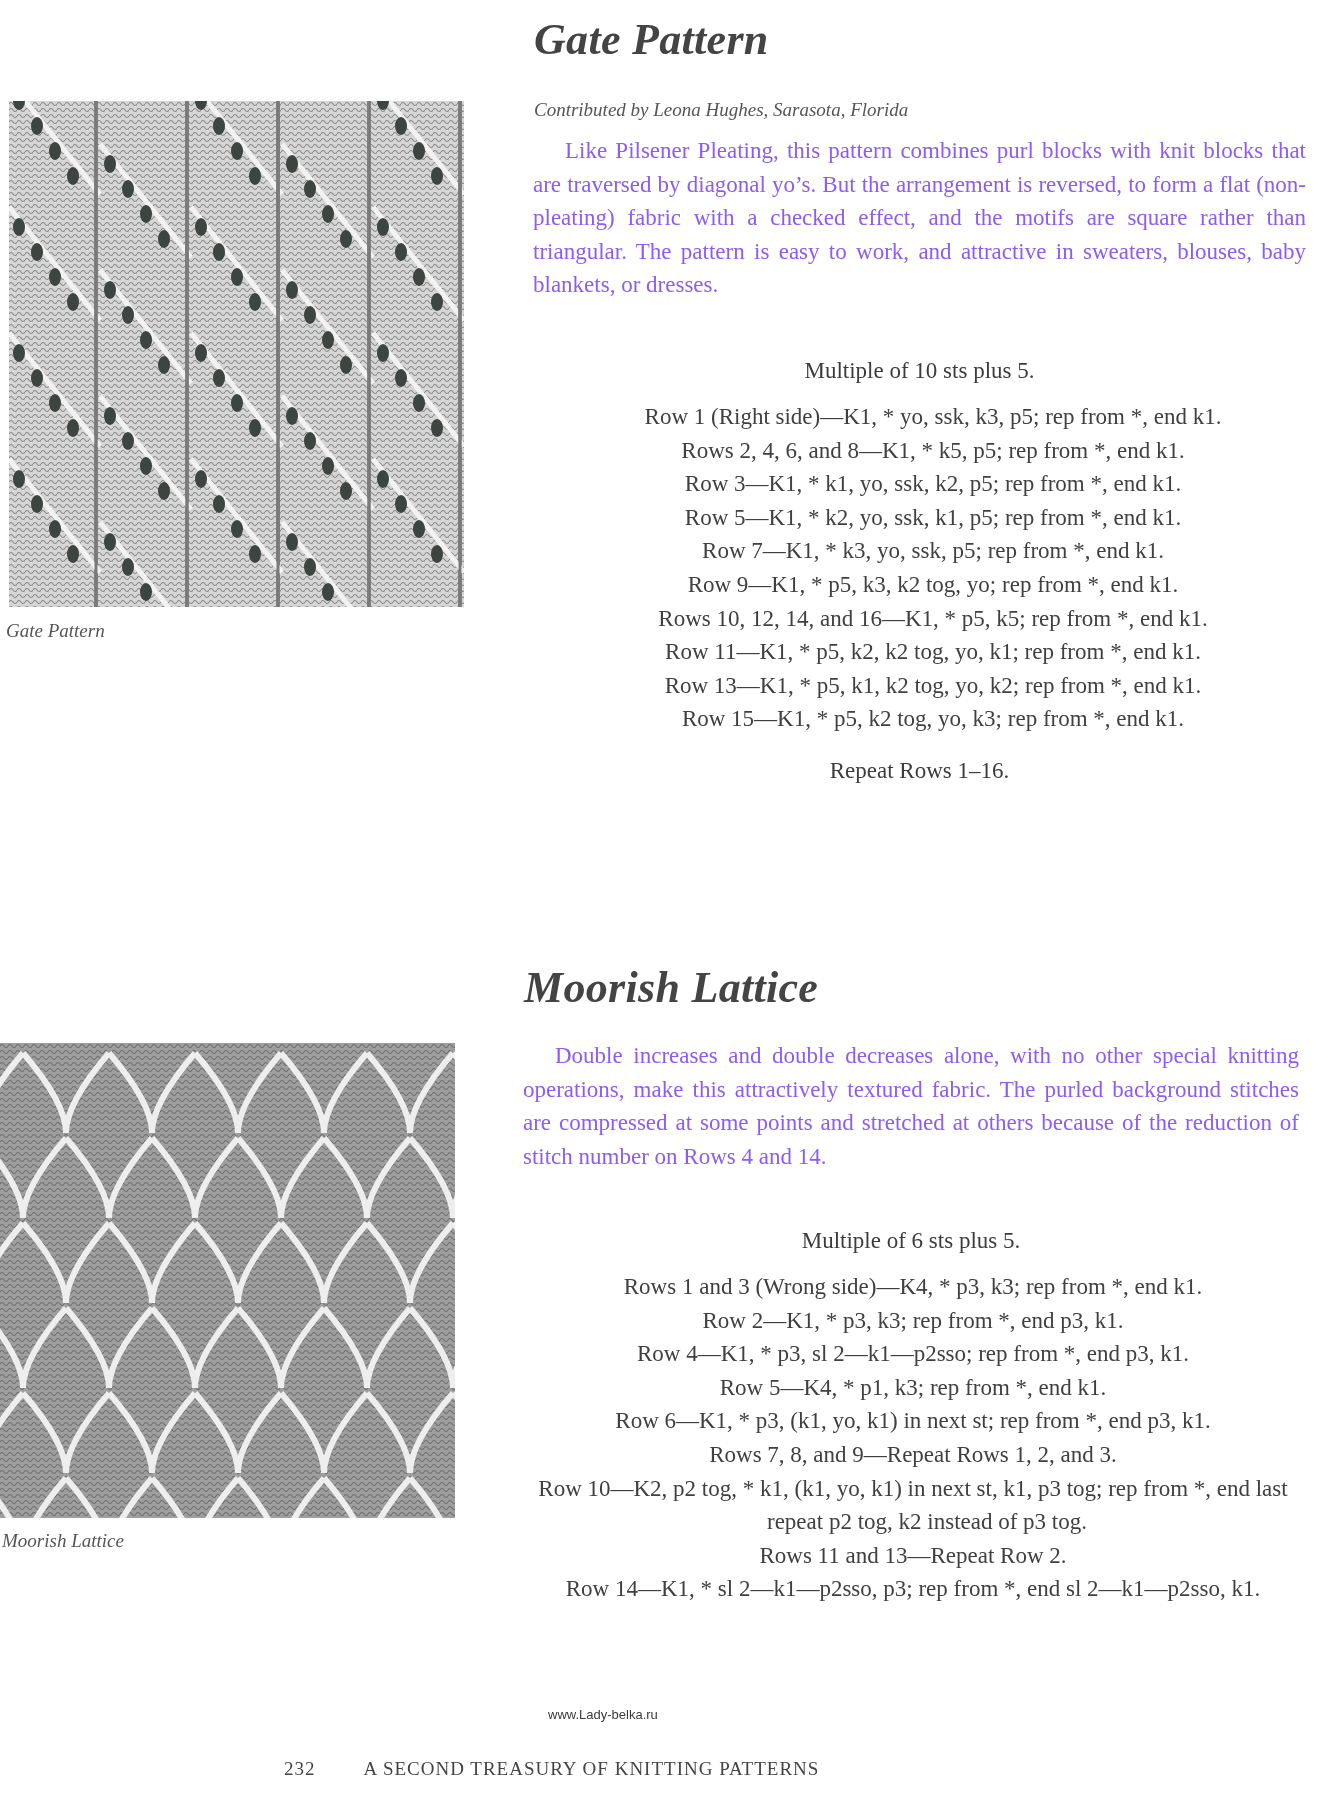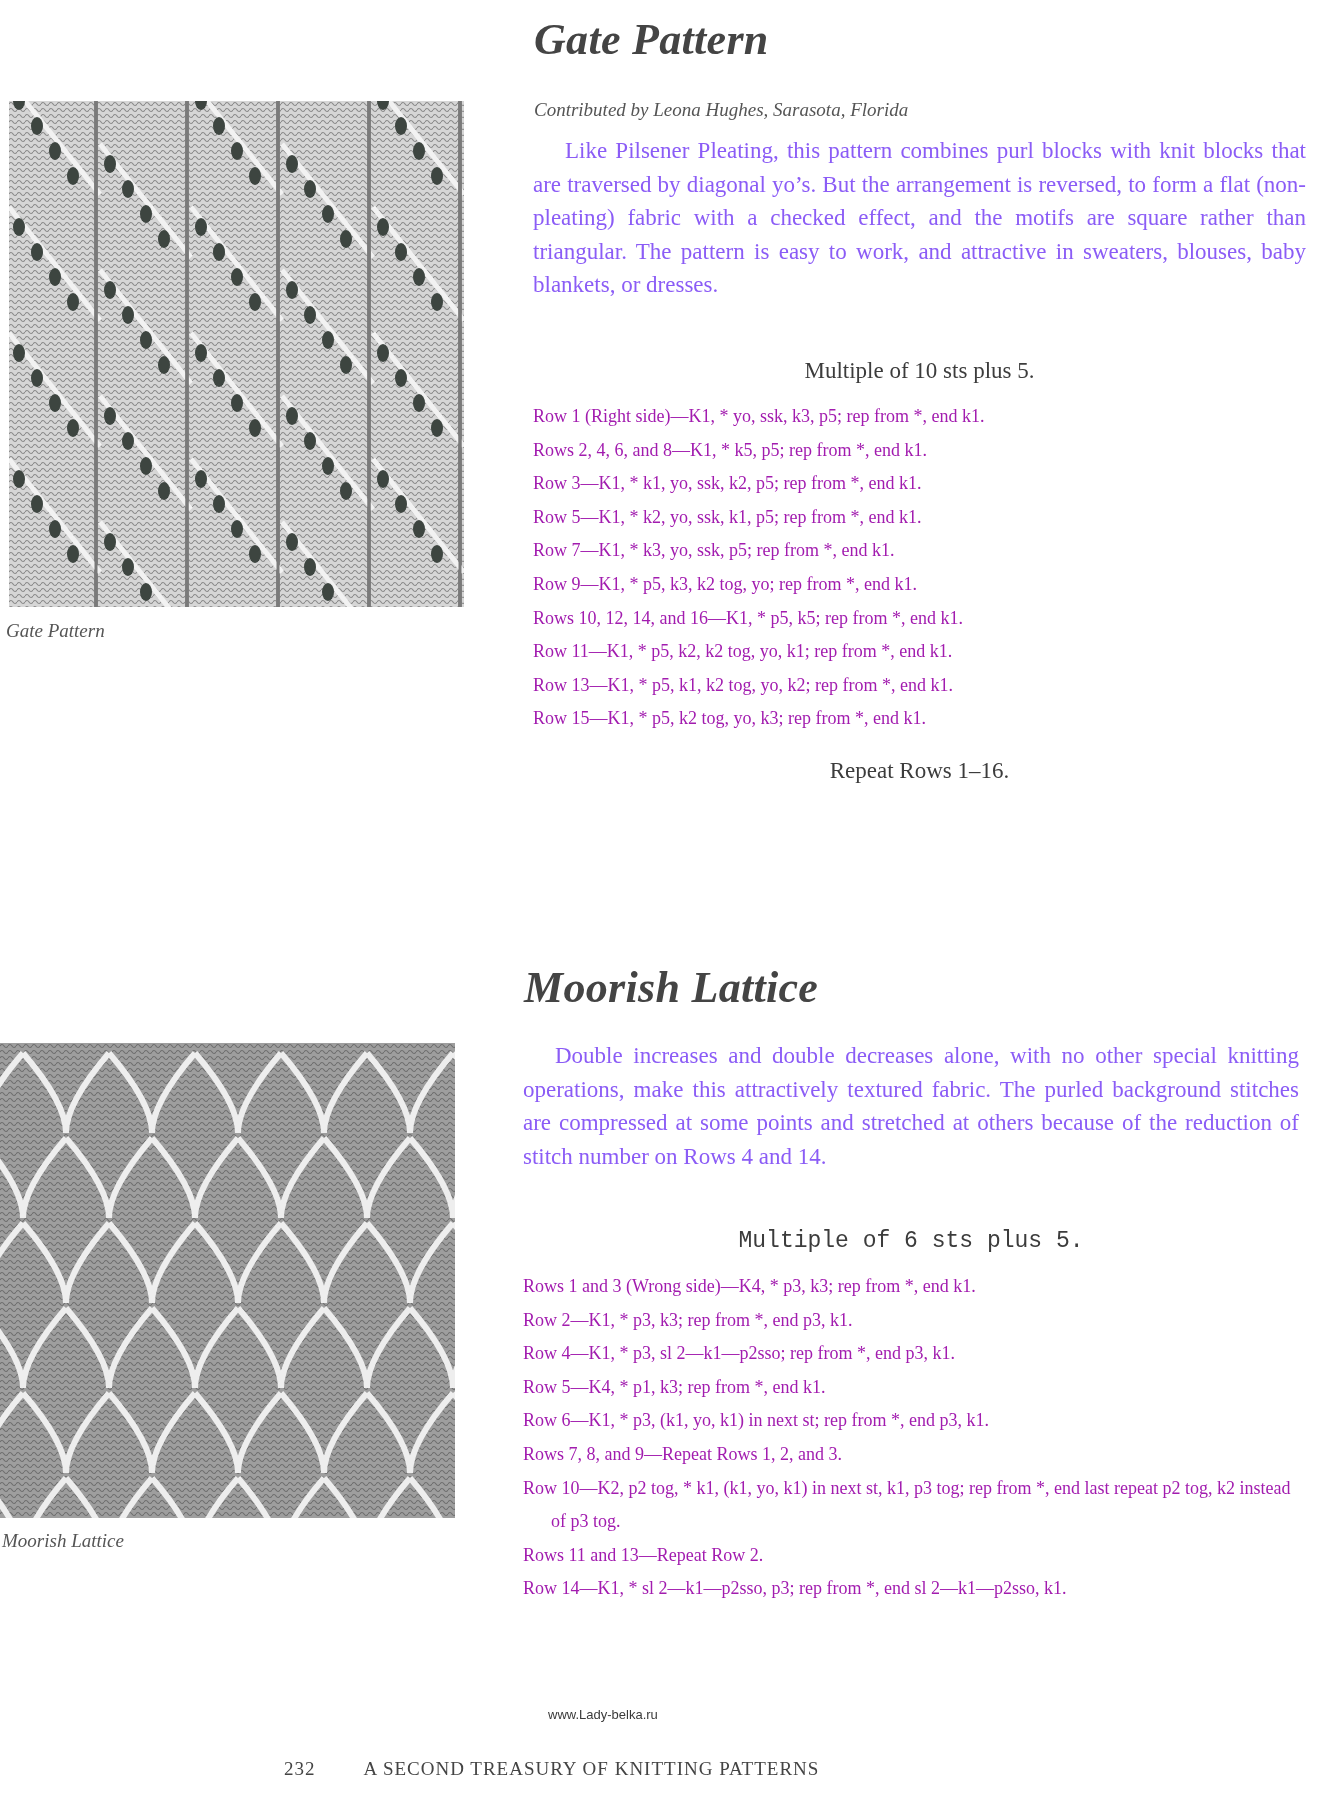--- a/index.html
+++ b/index.html
@@ -13,21 +13,21 @@
     font-style: italic; font-weight: bold; font-size: 44px; color: #444;
     letter-spacing: 0.3px; white-space: nowrap;
   }
   .contrib { font-style: italic; font-size: 19px; color: #555; white-space: nowrap; }
   .para {
     font-size: 23px; line-height: 33.6px; color: #8b5cf6; text-align: justify;
     text-align-last: left;
   }
   .para .indent { display: inline-block; width: 32px; }
   .center { font-size: 23px; color: #3c3c3c; text-align: center; white-space: nowrap; }
-  .rows { font-size: 18px; line-height: 33.6px; color: #a21caf; }
+  .rows { font-size: 23px; line-height: 33.6px; color: #404040; text-align: center; }
   .rows .row { padding-left: 28px; text-indent: -28px; }
   .caption { font-style: italic; font-size: 19px; color: #555; white-space: nowrap; }
   .photo { overflow: hidden; }
   .footer { font-size: 19px; color: #444; letter-spacing: 1px; white-space: nowrap; }
   .footer .pg { margin-right: 48px; }
   .watermark { font-family: "Liberation Sans", "DejaVu Sans", sans-serif; font-size: 13px; color: #3a3a3a; white-space: nowrap; margin-top: 12px; }
 </style>
 </head>
 <body>
 
@@ -243,21 +243,21 @@
         <path d="M324 435 Q367 485 367 515 M410 435 Q367 485 367 515" stroke="#eeeeee" stroke-width="6" fill="none"></path>
         <path d="M410 435 Q453 485 453 515 M496 435 Q453 485 453 515" stroke="#eeeeee" stroke-width="6" fill="none"></path>
         <path d="M496 435 Q539 485 539 515 M582 435 Q539 485 539 515" stroke="#eeeeee" stroke-width="6" fill="none"></path>
       </g>
   </svg>
 </div>
 <div class="abs caption" style="left:2px; top:1530px;">Moorish Lattice</div>
 
 <div class="abs para" style="left:523px; top:1039px; width:776px;"><span class="indent"></span><span>Double increases and double decreases alone, with no other special knitting operations, make this attractively textured fabric. The purled background stitches are compressed at some points and stretched at others because of the reduction of stitch number on Rows 4 and 14.</span></div>
 
-<div class="abs center" style="left:523px; top:1228px; width:776px;font-family:Liberation Mono, monospace;">Multiple of 6 sts plus 5.</div>
+<div class="abs center" style="left:523px; top:1228px; width:776px;">Multiple of 6 sts plus 5.</div>
 
 <div class="abs rows" style="left:523px; top:1270px; width:780px;" id="moorish-rows">
     <div class="row">Rows 1 and 3 (Wrong side)—K4, * p3, k3; rep from *, end k1.</div>
     <div class="row">Row 2—K1, * p3, k3; rep from *, end p3, k1.</div>
     <div class="row">Row 4—K1, * p3, sl 2—k1—p2sso; rep from *, end p3, k1.</div>
     <div class="row">Row 5—K4, * p1, k3; rep from *, end k1.</div>
     <div class="row">Row 6—K1, * p3, (k1, yo, k1) in next st; rep from *, end p3, k1.</div>
     <div class="row">Rows 7, 8, and 9—Repeat Rows 1, 2, and 3.</div>
     <div class="row">Row 10—K2, p2 tog, * k1, (k1, yo, k1) in next st, k1, p3 tog; rep from *, end last repeat p2 tog, k2 instead of p3 tog.</div>
     <div class="row">Rows 11 and 13—Repeat Row 2.</div>

